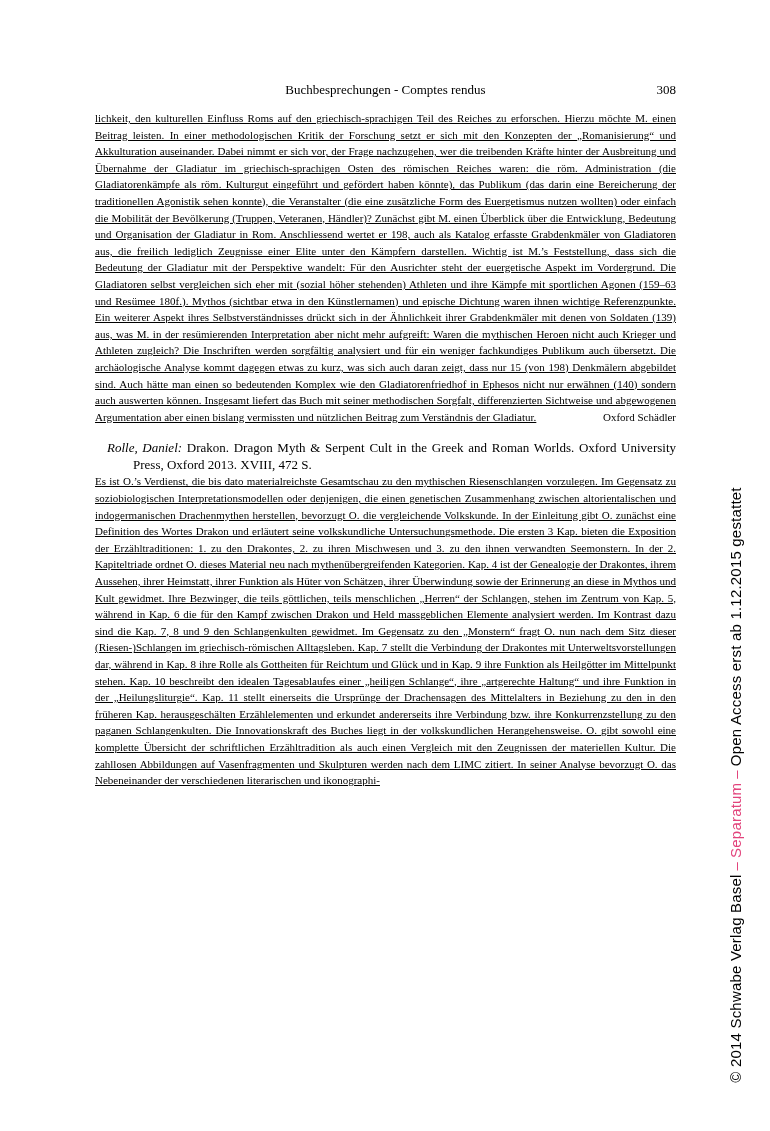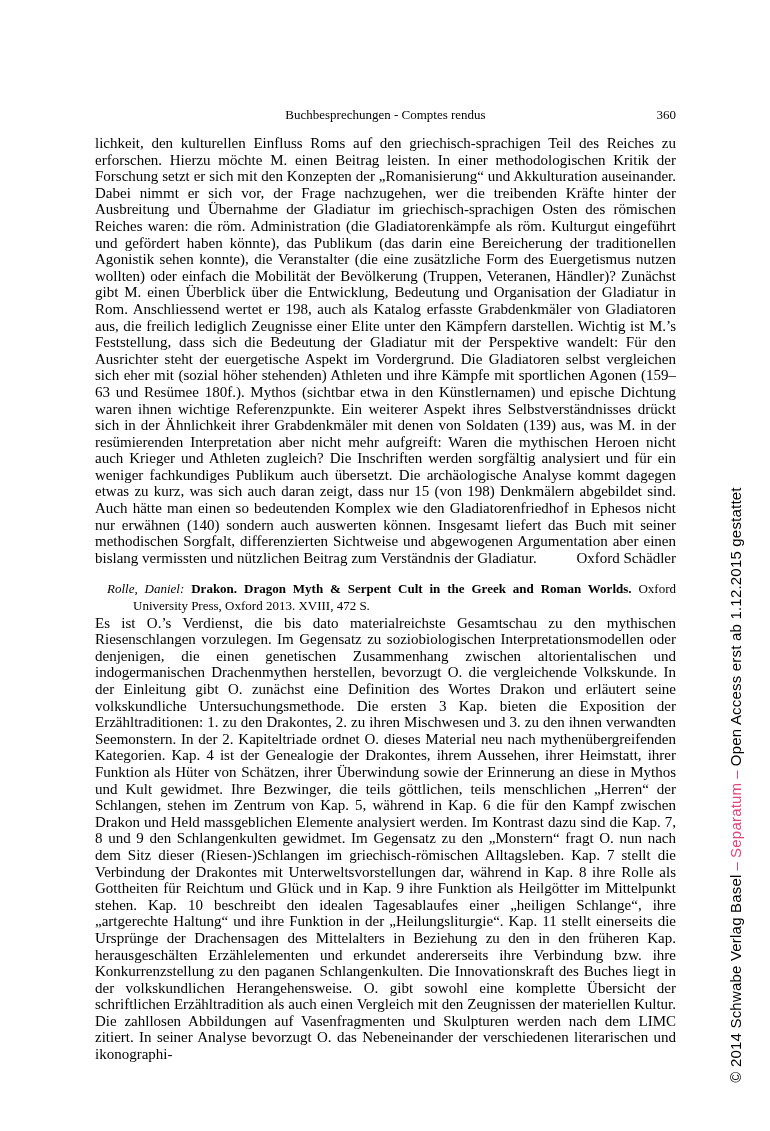--- a/index.html
+++ b/index.html
@@ -10,54 +10,54 @@
     background: #ffffff;
     color: #000000;
     font-family: "Liberation Serif", serif;
     overflow: hidden;
   }
   .content {
     position: absolute;
     left: 95px;
     top: 82px;
     width: 581px;
-    margin-top: 25px;
   }
   .page-header {
     position: relative;
     font-size: 13px;
     line-height: 16px;
     text-align: center;
     margin: 0 0 12px 0;
   }
   .page-number {
     position: absolute;
     right: 0;
     top: 0;
   }
   .body-text {
-    font-size: 15px;
+    font-size: 11px;
     line-height: 16.6px;
     text-align: justify;
     margin: 0;
     hyphens: none;
+    text-decoration: underline;
   }
   .signature {
     float: right;
   }
   .review-heading {
     font-size: 13px;
     line-height: 16.6px;
     margin: 15px 0 0 0;
     padding-left: 38px;
     text-indent: -26px;
     text-align: justify;
   }
   .review-heading .author { font-style: italic; }
-  .review-heading .book-title { font-weight: bold; }
+  .review-heading .book-title { font-weight: normal; }
   .vertical-stamp {
     position: absolute;
     left: 417px;
     top: 775px;
     width: 640px;
     height: 20px;
     transform: rotate(-90deg);
     font-family: "Liberation Sans", sans-serif;
     font-size: 15px;
     letter-spacing: 0.2px;
@@ -73,21 +73,21 @@
 </style>
 </head>
 <body>
 
 <div class="page">
 
   <div class="content">
 
     <header class="page-header">
       <span>Buchbesprechungen - Comptes rendus</span>
-      <span class="page-number">360</span>
+      <span class="page-number">308</span>
     </header>
 
     <p class="body-text">
       <span>lichkeit, den kulturellen Einfluss Roms auf den griechisch-sprachigen Teil des Reiches zu erforschen. Hierzu möchte M. einen Beitrag leisten. In einer methodologischen Kritik der Forschung setzt er sich mit den Konzepten der „Romanisierung“ und Akkulturation auseinander. Dabei nimmt er sich vor, der Frage nachzugehen, wer die treibenden Kräfte hinter der Ausbreitung und Übernahme der Gladiatur im griechisch-sprachigen Osten des römischen Reiches waren: die röm. Administration (die Gladiatorenkämpfe als röm. Kulturgut eingeführt und gefördert haben könnte), das Publikum (das darin eine Bereicherung der traditionellen Agonistik sehen konnte), die Veranstalter (die eine zusätzliche Form des Euergetismus nutzen wollten) oder einfach die Mobilität der Bevölkerung (Truppen, Veteranen, Händler)? Zunächst gibt M. einen Überblick über die Entwicklung, Bedeutung und Organisation der Gladiatur in Rom. Anschliessend wertet er 198, auch als Katalog erfasste Grabdenkmäler von Gladiatoren aus, die freilich lediglich Zeugnisse einer Elite unter den Kämpfern darstellen. Wichtig ist M.’s Feststellung, dass sich die Bedeutung der Gladiatur mit der Perspektive wandelt: Für den Ausrichter steht der euergetische Aspekt im Vordergrund. Die Gladiatoren selbst vergleichen sich eher mit (sozial höher stehenden) Athleten und ihre Kämpfe mit sportlichen Agonen (159–63 und Resümee 180f.). Mythos (sichtbar etwa in den Künstlernamen) und epische Dichtung waren ihnen wichtige Referenzpunkte. Ein weiterer Aspekt ihres Selbstverständnisses drückt sich in der Ähnlichkeit ihrer Grabdenkmäler mit denen von Soldaten (139) aus, was M. in der resümierenden Interpretation aber nicht mehr aufgreift: Waren die mythischen Heroen nicht auch Krieger und Athleten zugleich? Die Inschriften werden sorgfältig analysiert und für ein weniger fachkundiges Publikum auch übersetzt. Die archäologische Analyse kommt dagegen etwas zu kurz, was sich auch daran zeigt, dass nur 15 (von 198) Denkmälern abgebildet sind. Auch hätte man einen so bedeutenden Komplex wie den Gladiatorenfriedhof in Ephesos nicht nur erwähnen (140) sondern auch auswerten können. Insgesamt liefert das Buch mit seiner methodischen Sorgfalt, differenzierten Sichtweise und abgewogenen Argumentation aber einen bislang vermissten und nützlichen Beitrag zum Verständnis der Gladiatur.</span>
       <span class="signature">Oxford Schädler</span>
     </p>
 
     <p class="review-heading">
       <span class="author">Rolle, Daniel:</span>
       <span class="book-title">Drakon. Dragon Myth &amp; Serpent Cult in the Greek and Roman Worlds.</span>

